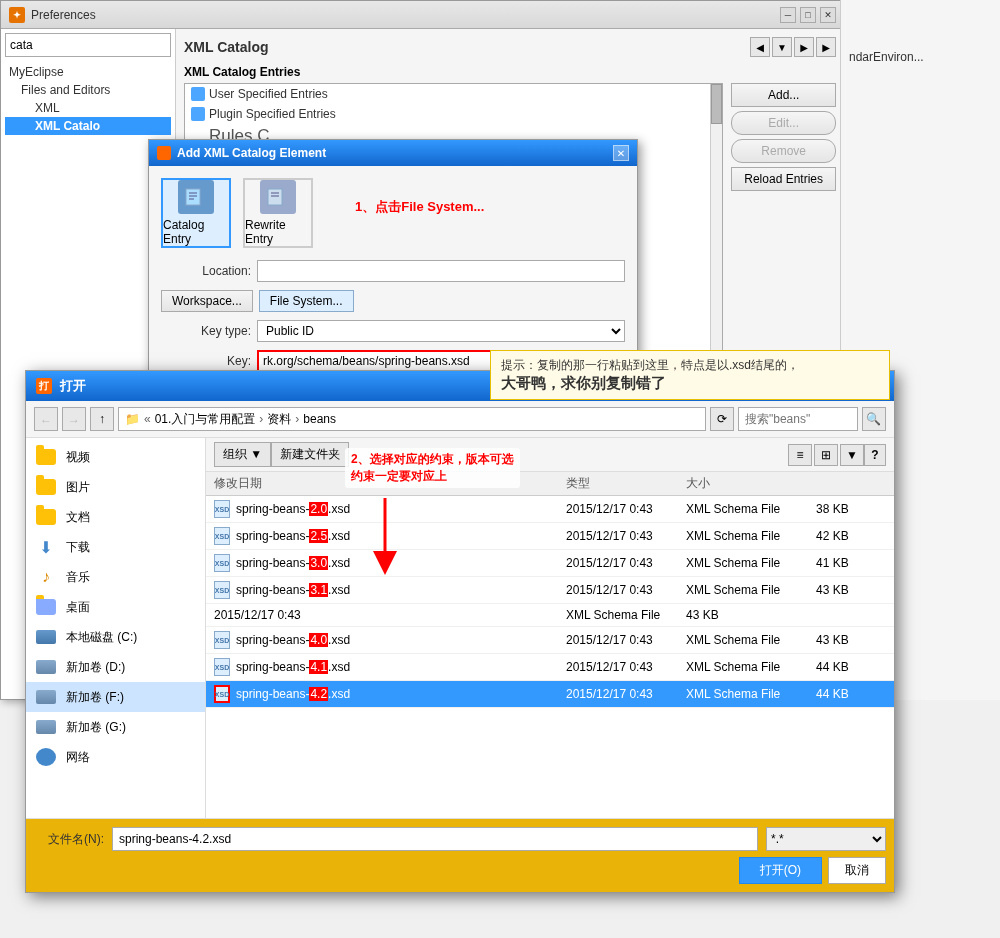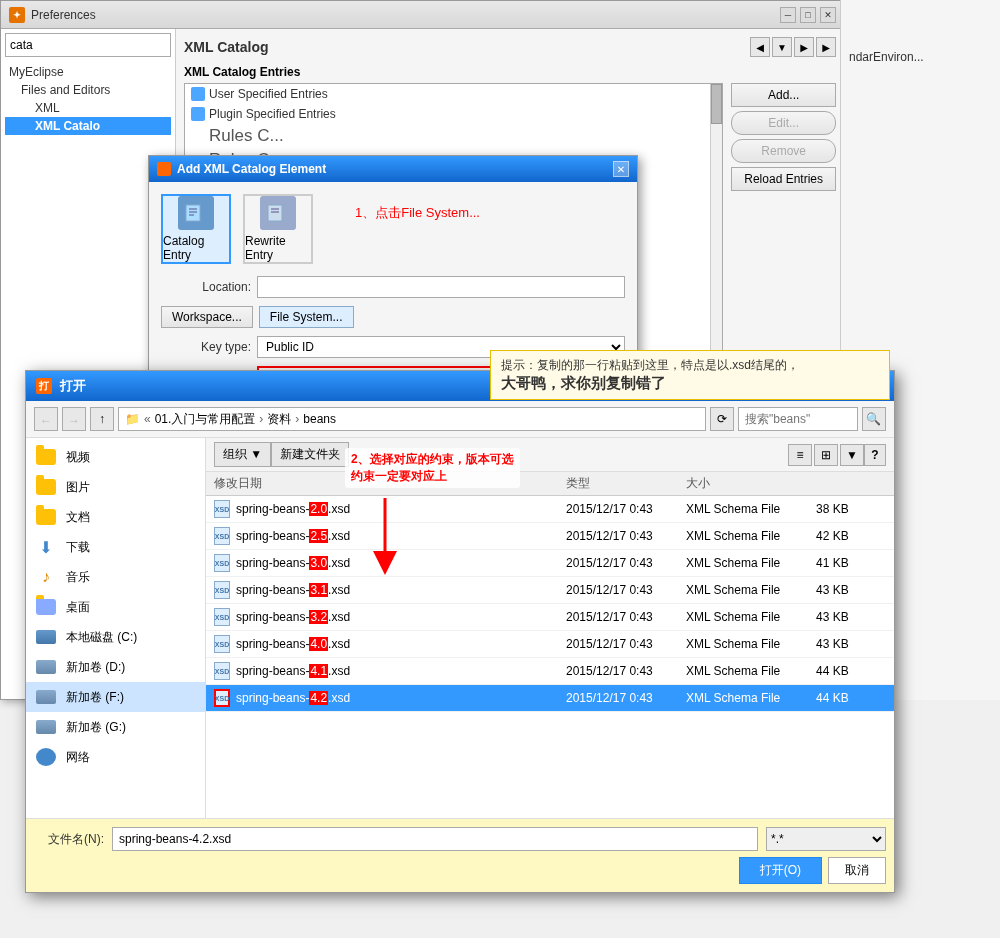--- a/index.html
+++ b/index.html
@@ -177,21 +177,21 @@
       text-align: center;
     }
     .catalog-btn:disabled {
       color: #aaa;
       border-radius: 11px;
     }
 
     
     .add-catalog-dialog {
       position: absolute;
-      top: 155px; left: 148px;
+      top: 139px; left: 148px;
       width: 490px;
       background: #f5f5f5;
       border: 1px solid #999;
       box-shadow: 3px 3px 10px rgba(0,0,0,0.4);
       z-index: 10;
     }
     .dialog-title-bar {
       background: linear-gradient(to bottom, #3399ff, #1166cc);
       height: 26px;
       display: flex;
@@ -507,21 +507,21 @@
     .file-name-highlight {
       background: red;
       color: white;
       padding: 0 1px;
     }
 
     
     .open-dialog-bottom {
       border-top: 1px solid #ddd;
       padding: 8px;
-      background: #fef9c3;
+      background: #eab308;
     }
     .filename-row {
       display: flex;
       align-items: center;
       gap: 8px;
       margin-bottom: 6px;
     }
     .filename-label {
       width: 70px;
       text-align: right;
@@ -563,26 +563,26 @@
       background: #fffbe6;
       border: 1px solid #e6c000;
       padding: 6px 10px;
       font-size: 12px;
       color: #333;
       z-index: 30;
       max-width: 400px;
     }
     .annotation-step1 {
       position: absolute;
-      top: 204px;
+      top: 198px;
       left: 355px;
       z-index: 30;
       color: red;
       font-size: 14px;
-      font-weight: normal;
+      font-weight: bold;
       pointer-events: none;
     }
 
     
     .file-list::-webkit-scrollbar { width: 12px; }
     .file-list::-webkit-scrollbar-track { background: #f0f0f0; }
     .file-list::-webkit-scrollbar-thumb { background: #bbb; border: 1px solid #999; }
   </style>
 </head>
 <body>
@@ -865,24 +865,20 @@
         <div class="file-row">
           <div class="file-name-cell">
               <div class="xsd-icon">XSD</div>
               <span>spring-beans-<span class="file-name-highlight">3.1</span>.xsd</span>
             </div>
           <span>2015/12/17 0:43</span>
           <span>XML Schema File</span>
           <span>43 KB</span>
         </div>
         <div class="file-row">
-          <div class="file-name-cell">
-              <div class="xsd-icon">XSD</div>
-              <span>spring-beans-<span class="file-name-highlight">3.2</span>.xsd</span>
-            </div>
           <span>2015/12/17 0:43</span>
           <span>XML Schema File</span>
           <span>43 KB</span>
         </div>
         <div class="file-row">
           <div class="file-name-cell">
               <div class="xsd-icon">XSD</div>
               <span>spring-beans-<span class="file-name-highlight">4.0</span>.xsd</span>
             </div>
           <span>2015/12/17 0:43</span>

